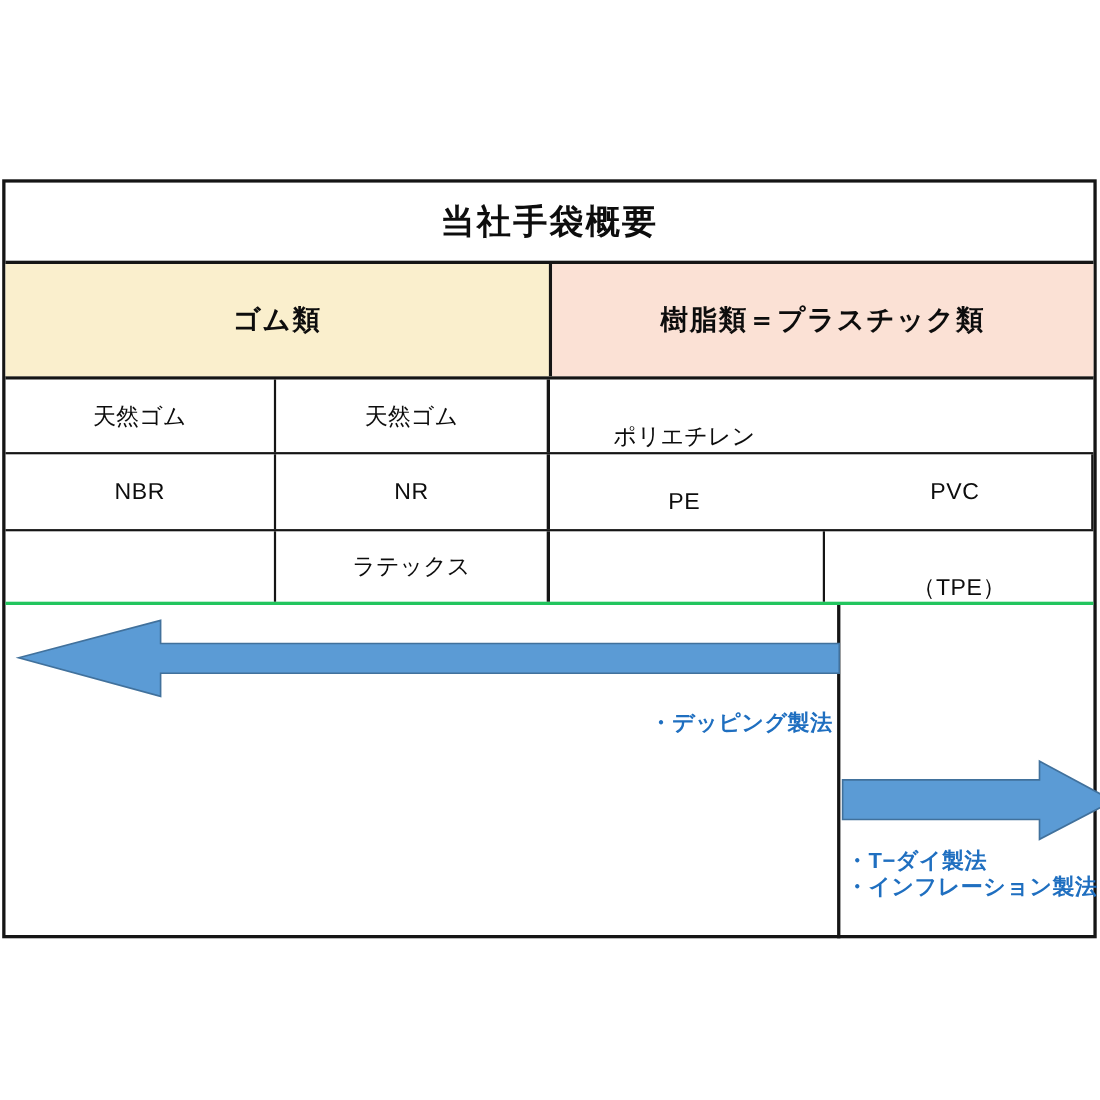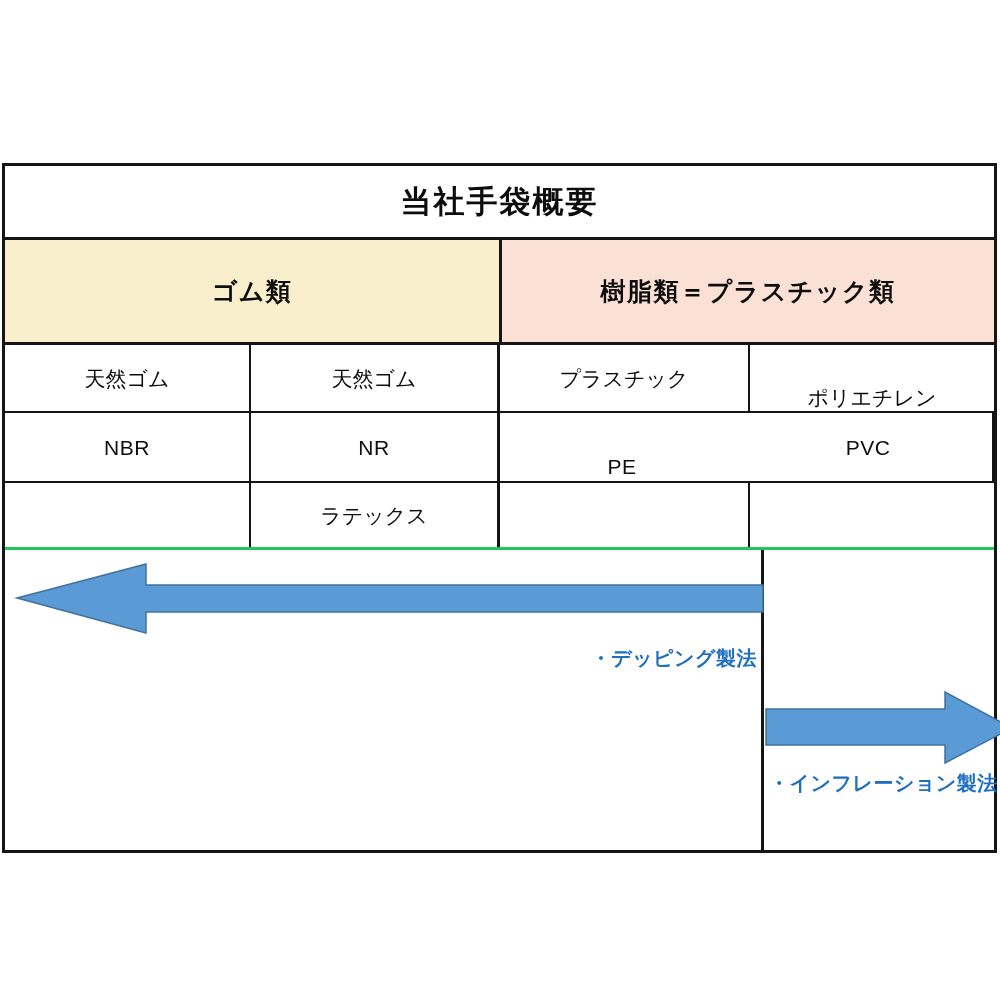--- a/index.html
+++ b/index.html
@@ -98,21 +98,21 @@
     top: 179px;
     width: 100%;
   }
   .data-row {
     display: flex;
     width: 100%;
     box-sizing: border-box;
     border-bottom: 2px solid #151515;
   }
   .data-row.r1 { height: 68px; }
-  .data-row.r2 { height: 70px; }
+  .data-row.r2 { height: 70px; align-items: center; }
   .data-row.r3 { height: 67px; border-bottom: 3px solid #22c55e; }
 
   .cell {
     display: flex;
     align-items: center;
     justify-content: center;
     box-sizing: border-box;
     height: 100%;
     font-size: 21px;
     color: #0d0d0d;
@@ -206,23 +206,20 @@
 
     <div class="data-rows">
 
       <div class="data-row r1">
         <div class="cell c0">
           <span class="jp">天然ゴム</span>
         </div>
         <div class="cell c1">
           <span class="jp">天然ゴム</span>
         </div>
-        <div class="cell c2">
-          <span class="jp">プラスチック</span>
-        </div>
         <div class="cell c3">
           <span class="jp">ポリエチレン</span>
         </div>
       </div>
 
       <div class="data-row r2">
         <div class="cell c0">
           <span class="code">NBR</span>
         </div>
         <div class="cell c1">
@@ -238,20 +235,23 @@
 
       <div class="data-row r3">
         <div class="cell c0">
           <span class="jp"></span>
         </div>
         <div class="cell c1">
           <span class="jp">ラテックス</span>
         </div>
         <div class="cell c2">
           <span class="jp"></span>
+        </div>
+        <div class="cell c3">
+          <span class="code">（TPE）</span>
         </div>
       </div>
 
     </div>
 
     <div class="arrow-region">
 
       <div class="vert-divider"></div>
 
       <div class="arrow-left">
@@ -264,19 +264,20 @@
         <span class="note-line">・デッピング製法</span>
       </div>
 
       <div class="arrow-right">
         <svg class="arrow-svg" viewBox="0 0 251 78" preserveAspectRatio="none">
           <polygon points="248,39 181,3 181,20 2,20 2,56 181,56 181,74" fill="#5B9BD5" stroke="#41719C" stroke-width="1.5" stroke-linejoin="miter"></polygon>
         </svg>
       </div>
 
       <div class="note note-extrusion">
+        <span class="note-line">・T−ダイ製法</span>
         <span class="note-line">・インフレーション製法</span>
       </div>
 
     </div>
 
   </div>
 </div>
 
 </body></html>

